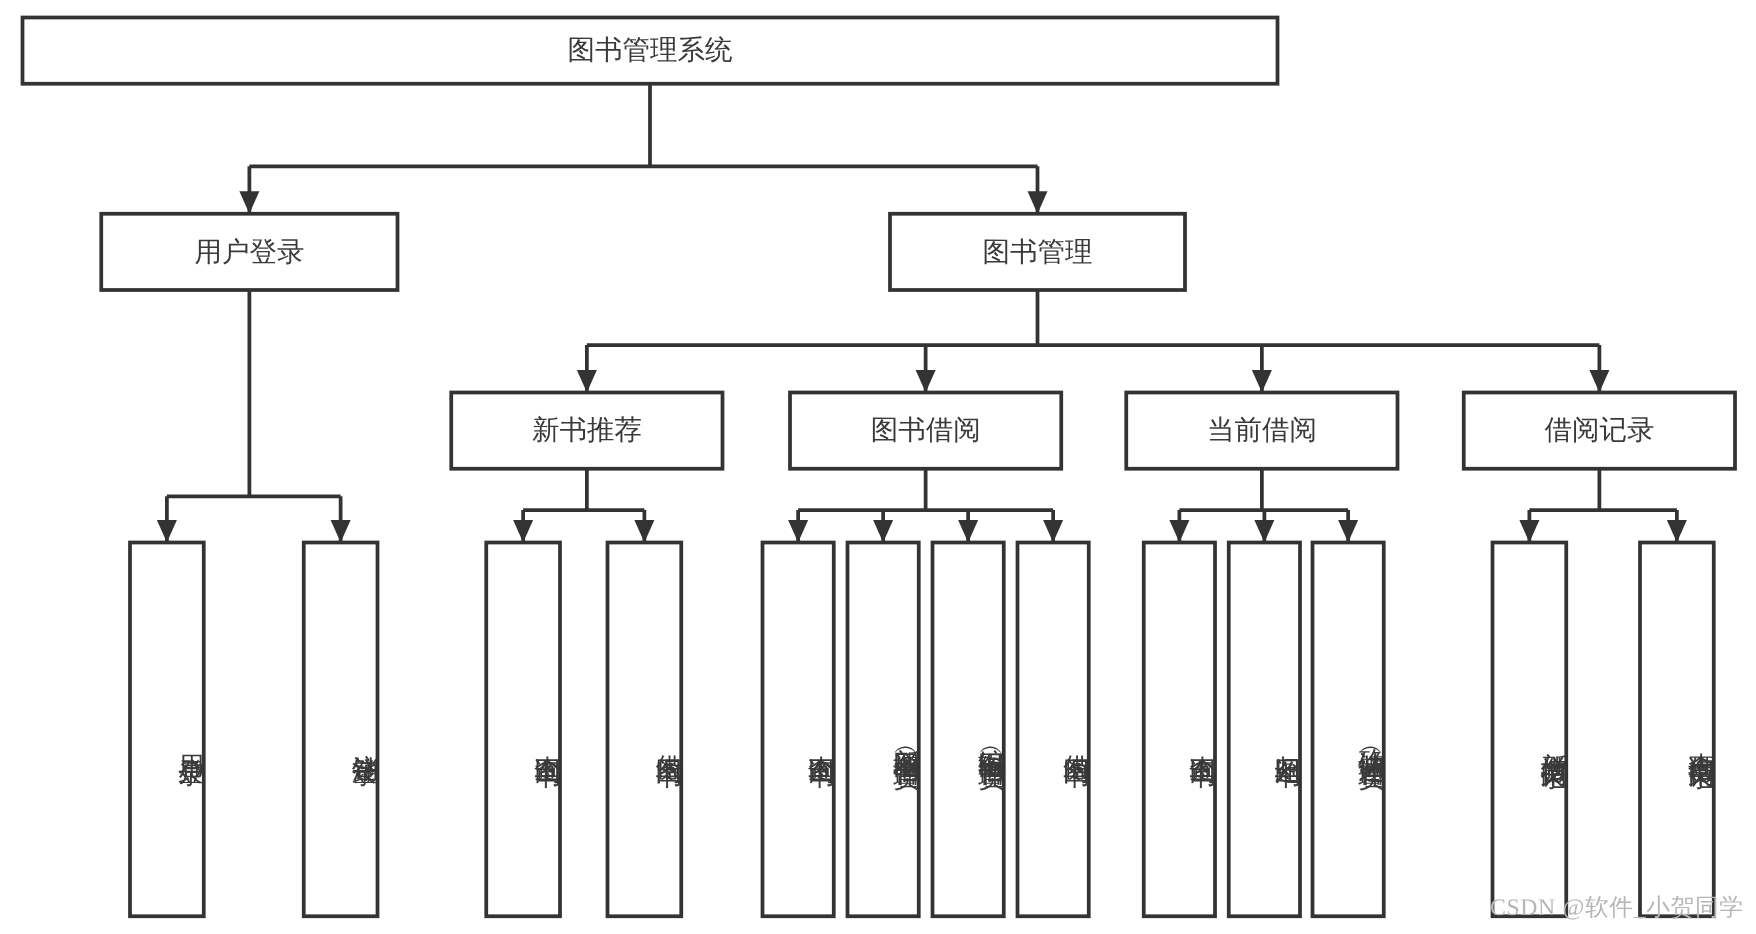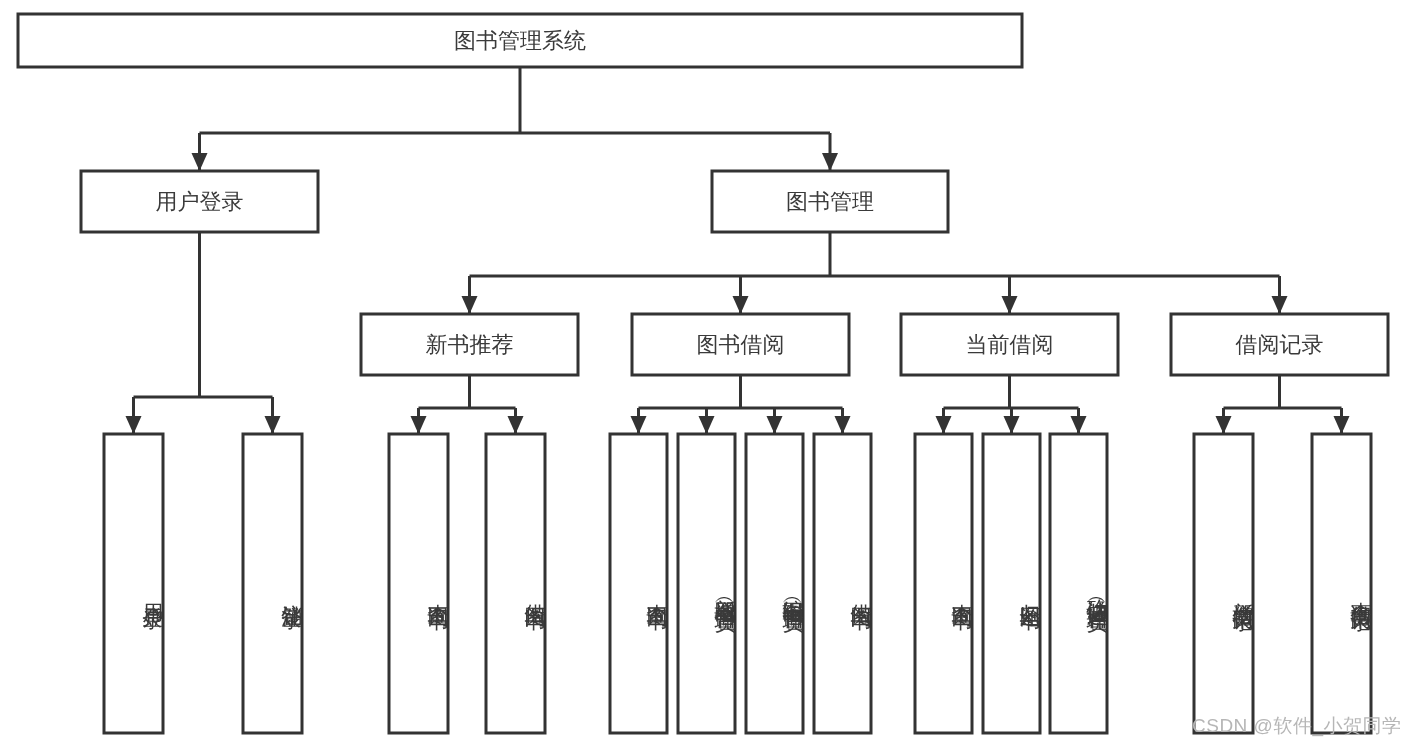--- a/index.html
+++ b/index.html
@@ -60,21 +60,21 @@
     letter-spacing: 2px;
     line-height: 1;
     display: flex;
     align-items: flex-start;
     justify-content: center;
     text-align: center;
     pointer-events: none;
   }
   .watermark {
     position: absolute;
-    font-family: Liberation Sans, sans-serif;
+    font-family: Liberation Serif, serif;
     font-size: 19px;
     color: #b6b6b6;
     white-space: nowrap;
     letter-spacing: 0.5px;
   }
 </style>
 </head>
 <body>
 
 <div id="diagram-root">

